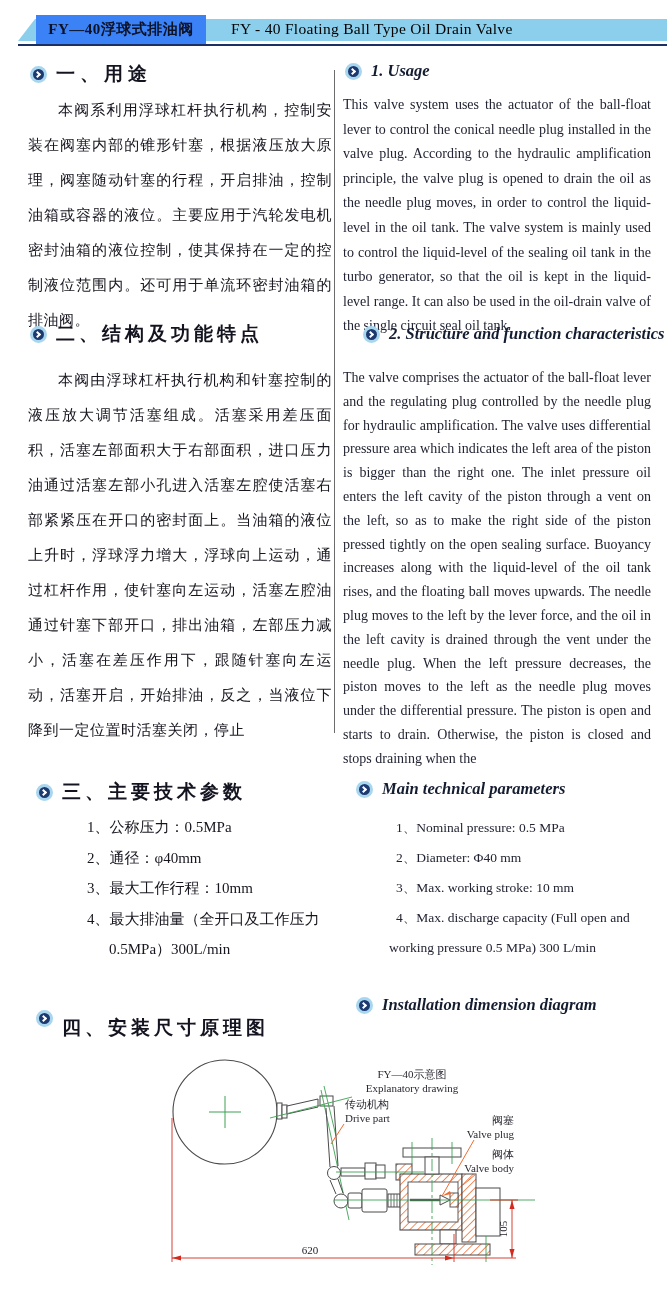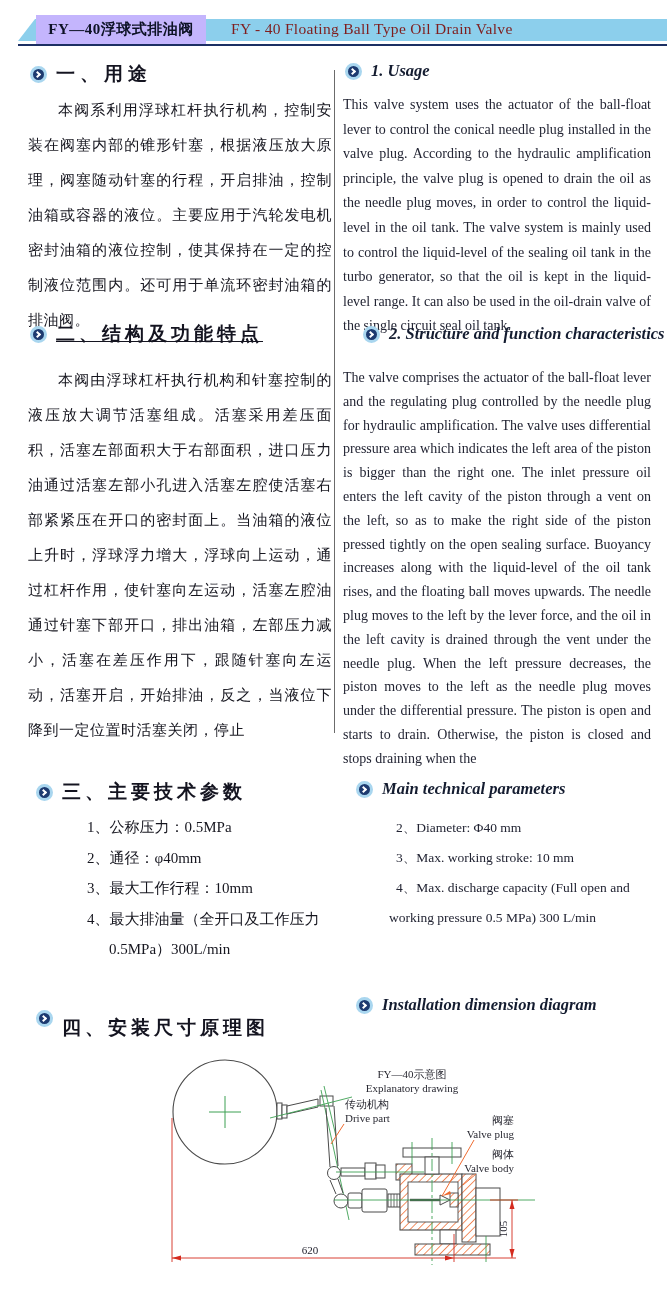--- a/index.html
+++ b/index.html
@@ -10,25 +10,25 @@
     font-family:"Liberation Serif", serif; color:#1c1c28;
   }
   
   .header-strip {
     position:absolute; left:18px; top:19px; width:649px; height:22px;
     background:#8ccfec;
     clip-path:polygon(17px 0, 100% 0, 100% 100%, 0 100%);
   }
   .header-badge {
     position:absolute; left:36px; top:15px; width:170px; height:29px;
-    background:#c4b5fd; display:flex; align-items:center; justify-content:center;
+    background:#3b82f6; display:flex; align-items:center; justify-content:center;
     font-weight:bold; font-size:15px; color:#0d1226; letter-spacing:0.5px;
   }
   .header-title {
-    position:absolute; left:231px; top:20px; font-size:15.5px; color:#7f1d1d;
+    position:absolute; left:231px; top:20px; font-size:15.5px; color:#000000;
     letter-spacing:0.3px;
   }
   .header-line {
     position:absolute; left:18px; top:44px; width:649px; height:2px; background:#1c2f63;
   }
   
   .divider { position:absolute; left:334px; top:70px; width:1px; height:663px; background:#6b6b6b; }
   
   .sec { position:absolute; display:flex; align-items:center; gap:9px; }
   .sec-icon {
@@ -82,21 +82,21 @@
       </span>
     <span class="sec-title-en">1. Usage</span>
   </div>
   <div class="para p-cn" style="left:28px; top:93px;">本阀系利用浮球杠杆执行机构，控制安装在阀塞内部的锥形针塞，根据液压放大原理，阀塞随动针塞的行程，开启排油，控制油箱或容器的液位。主要应用于汽轮发电机密封油箱的液位控制，使其保持在一定的控制液位范围内。还可用于单流环密封油箱的排油阀。</div>
   <div class="para p-en" style="left:343px; top:93px; line-height:24.6px;">This valve system uses the actuator of the ball-float lever to control the conical needle plug installed in the valve plug. According to the hydraulic amplification principle, the valve plug is opened to drain the oil as the needle plug moves, in order to control the liquid-level in the oil tank. The valve system is mainly used to control the liquid-level of the sealing oil tank in the turbo generator, so that the oil is kept in the liquid-level range. It can also be used in the oil-drain valve of the single circuit seal oil tank.</div>
 
   <div class="sec" style="left:30px; top:321px;">
     <span class="sec-icon">
         <span class="chev"></span>
       </span>
-    <span class="sec-title-cn" style="letter-spacing:4px;text-decoration:underline;">二、结构及功能特点</span>
+    <span class="sec-title-cn" style="letter-spacing:4px;">二、结构及功能特点</span>
   </div>
   <div class="sec" style="left:363px; top:324px;font-family:Liberation Serif, serif;">
     <span class="sec-icon">
         <span class="chev"></span>
       </span>
     <span class="sec-title-en">2. Structure and function characteristics</span>
   </div>
   <div class="para p-cn" style="left:28px; top:363px;">本阀由浮球杠杆执行机构和针塞控制的液压放大调节活塞组成。活塞采用差压面积，活塞左部面积大于右部面积，进口压力油通过活塞左部小孔进入活塞左腔使活塞右部紧紧压在开口的密封面上。当油箱的液位上升时，浮球浮力增大，浮球向上运动，通过杠杆作用，使针塞向左运动，活塞左腔油通过针塞下部开口，排出油箱，左部压力减小，活塞在差压作用下，跟随针塞向左运动，活塞开启，开始排油，反之，当液位下降到一定位置时活塞关闭，停止</div>
   <div class="para p-en" style="left:343px; top:366px; line-height:23.8px;">The valve comprises the actuator of the ball-float lever and the regulating plug controlled by the needle plug for hydraulic amplification. The valve uses differential pressure area which indicates the left area of the piston is bigger than the right one. The inlet pressure oil enters the left cavity of the piston through a vent on the left, so as to make the right side of the piston pressed tightly on the open sealing surface. Buoyancy increases along with the liquid-level of the oil tank rises, and the floating ball moves upwards. The needle plug moves to the left by the lever force, and the oil in the left cavity is drained through the vent under the needle plug. When the left pressure decreases, the piston moves to the left as the needle plug moves under the differential pressure. The piston is open and starts to drain. Otherwise, the piston is closed and stops draining when the</div>
 
@@ -112,20 +112,21 @@
       </span>
     <span class="sec-title-cn" style="letter-spacing:4px;">三、主要技术参数</span>
   </div>
   <ul class="list list-cn" style="left:28px; top:812px; width:304px;">
     <li>1、公称压力：0.5MPa</li>
     <li>2、通径：φ40mm</li>
     <li>3、最大工作行程：10mm</li>
     <li>4、最大排油量（全开口及工作压力 0.5MPa）300L/min</li>
   </ul>
   <ul class="list list-en" style="left:343px; top:813px; width:312px;">
+    <li>1、Nominal pressure: 0.5 MPa</li>
     <li>2、Diameter: Φ40 mm</li>
     <li>3、Max. working stroke: 10 mm</li>
     <li>4、Max. discharge capacity (Full open and working pressure 0.5 MPa) 300 L/min</li>
   </ul>
 
   <div class="sec" style="left:36px; top:995px;">
     <span class="sec-icon">
         <span class="chev"></span>
       </span>
     <span class="sec-title-cn" style="letter-spacing:4px;margin-top:20px;">四、安装尺寸原理图</span>

